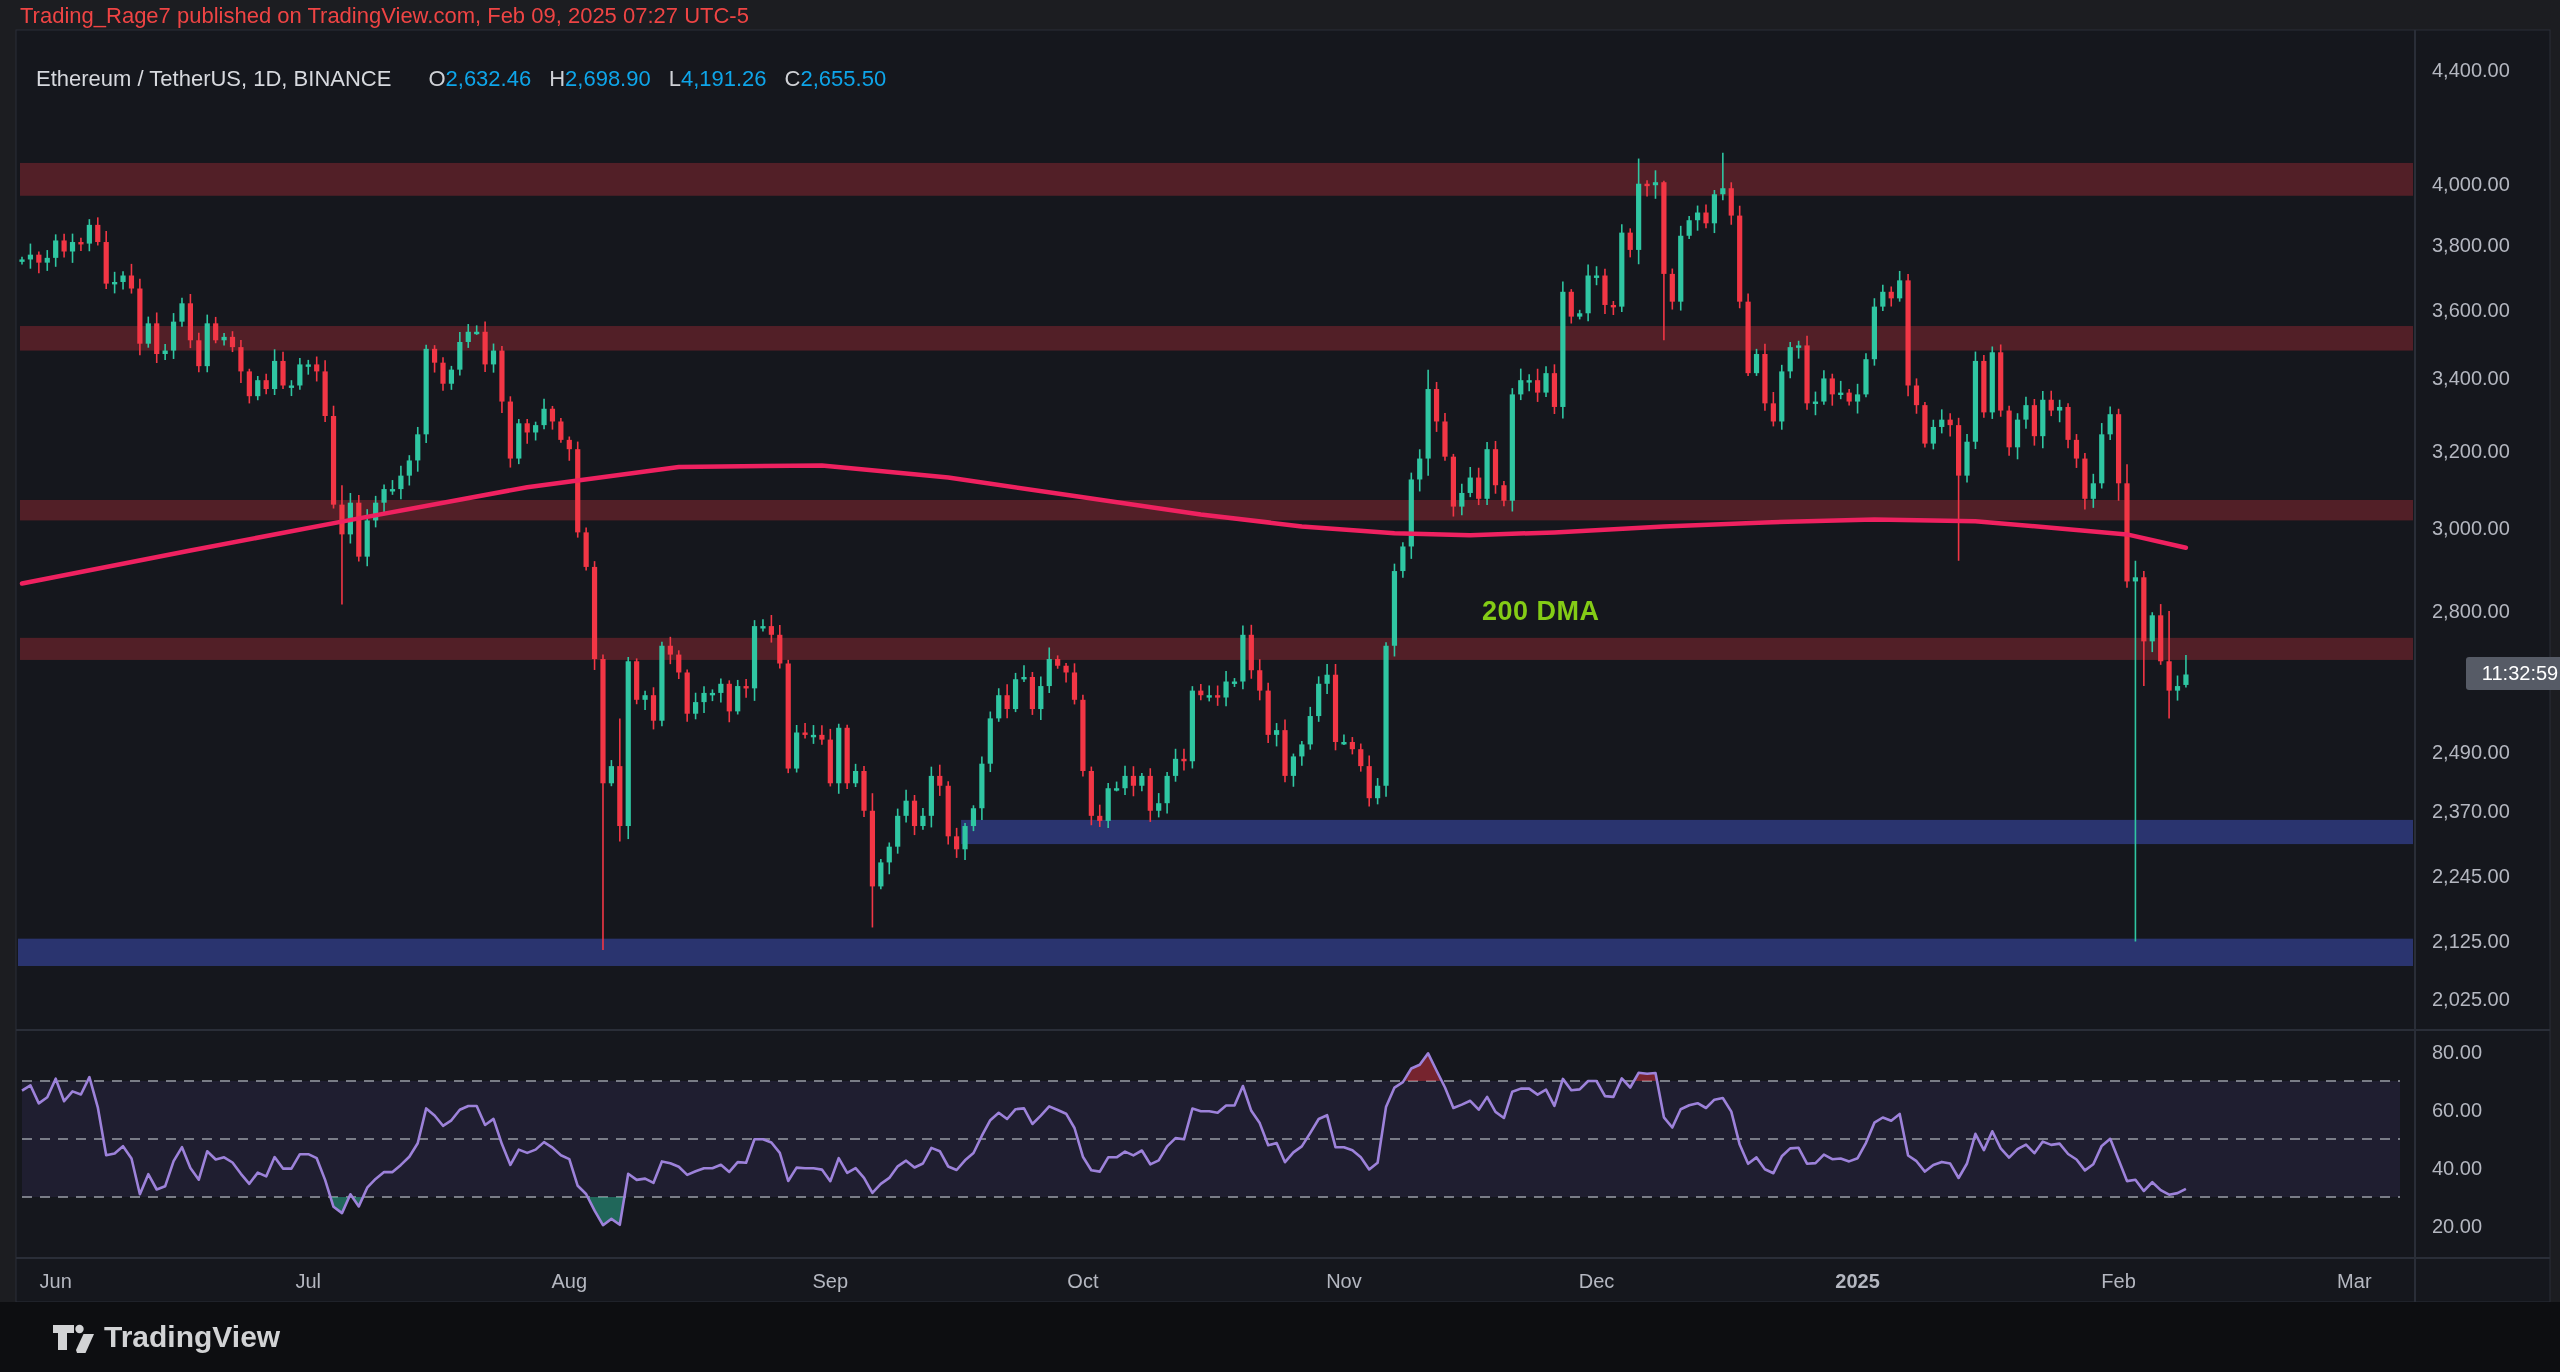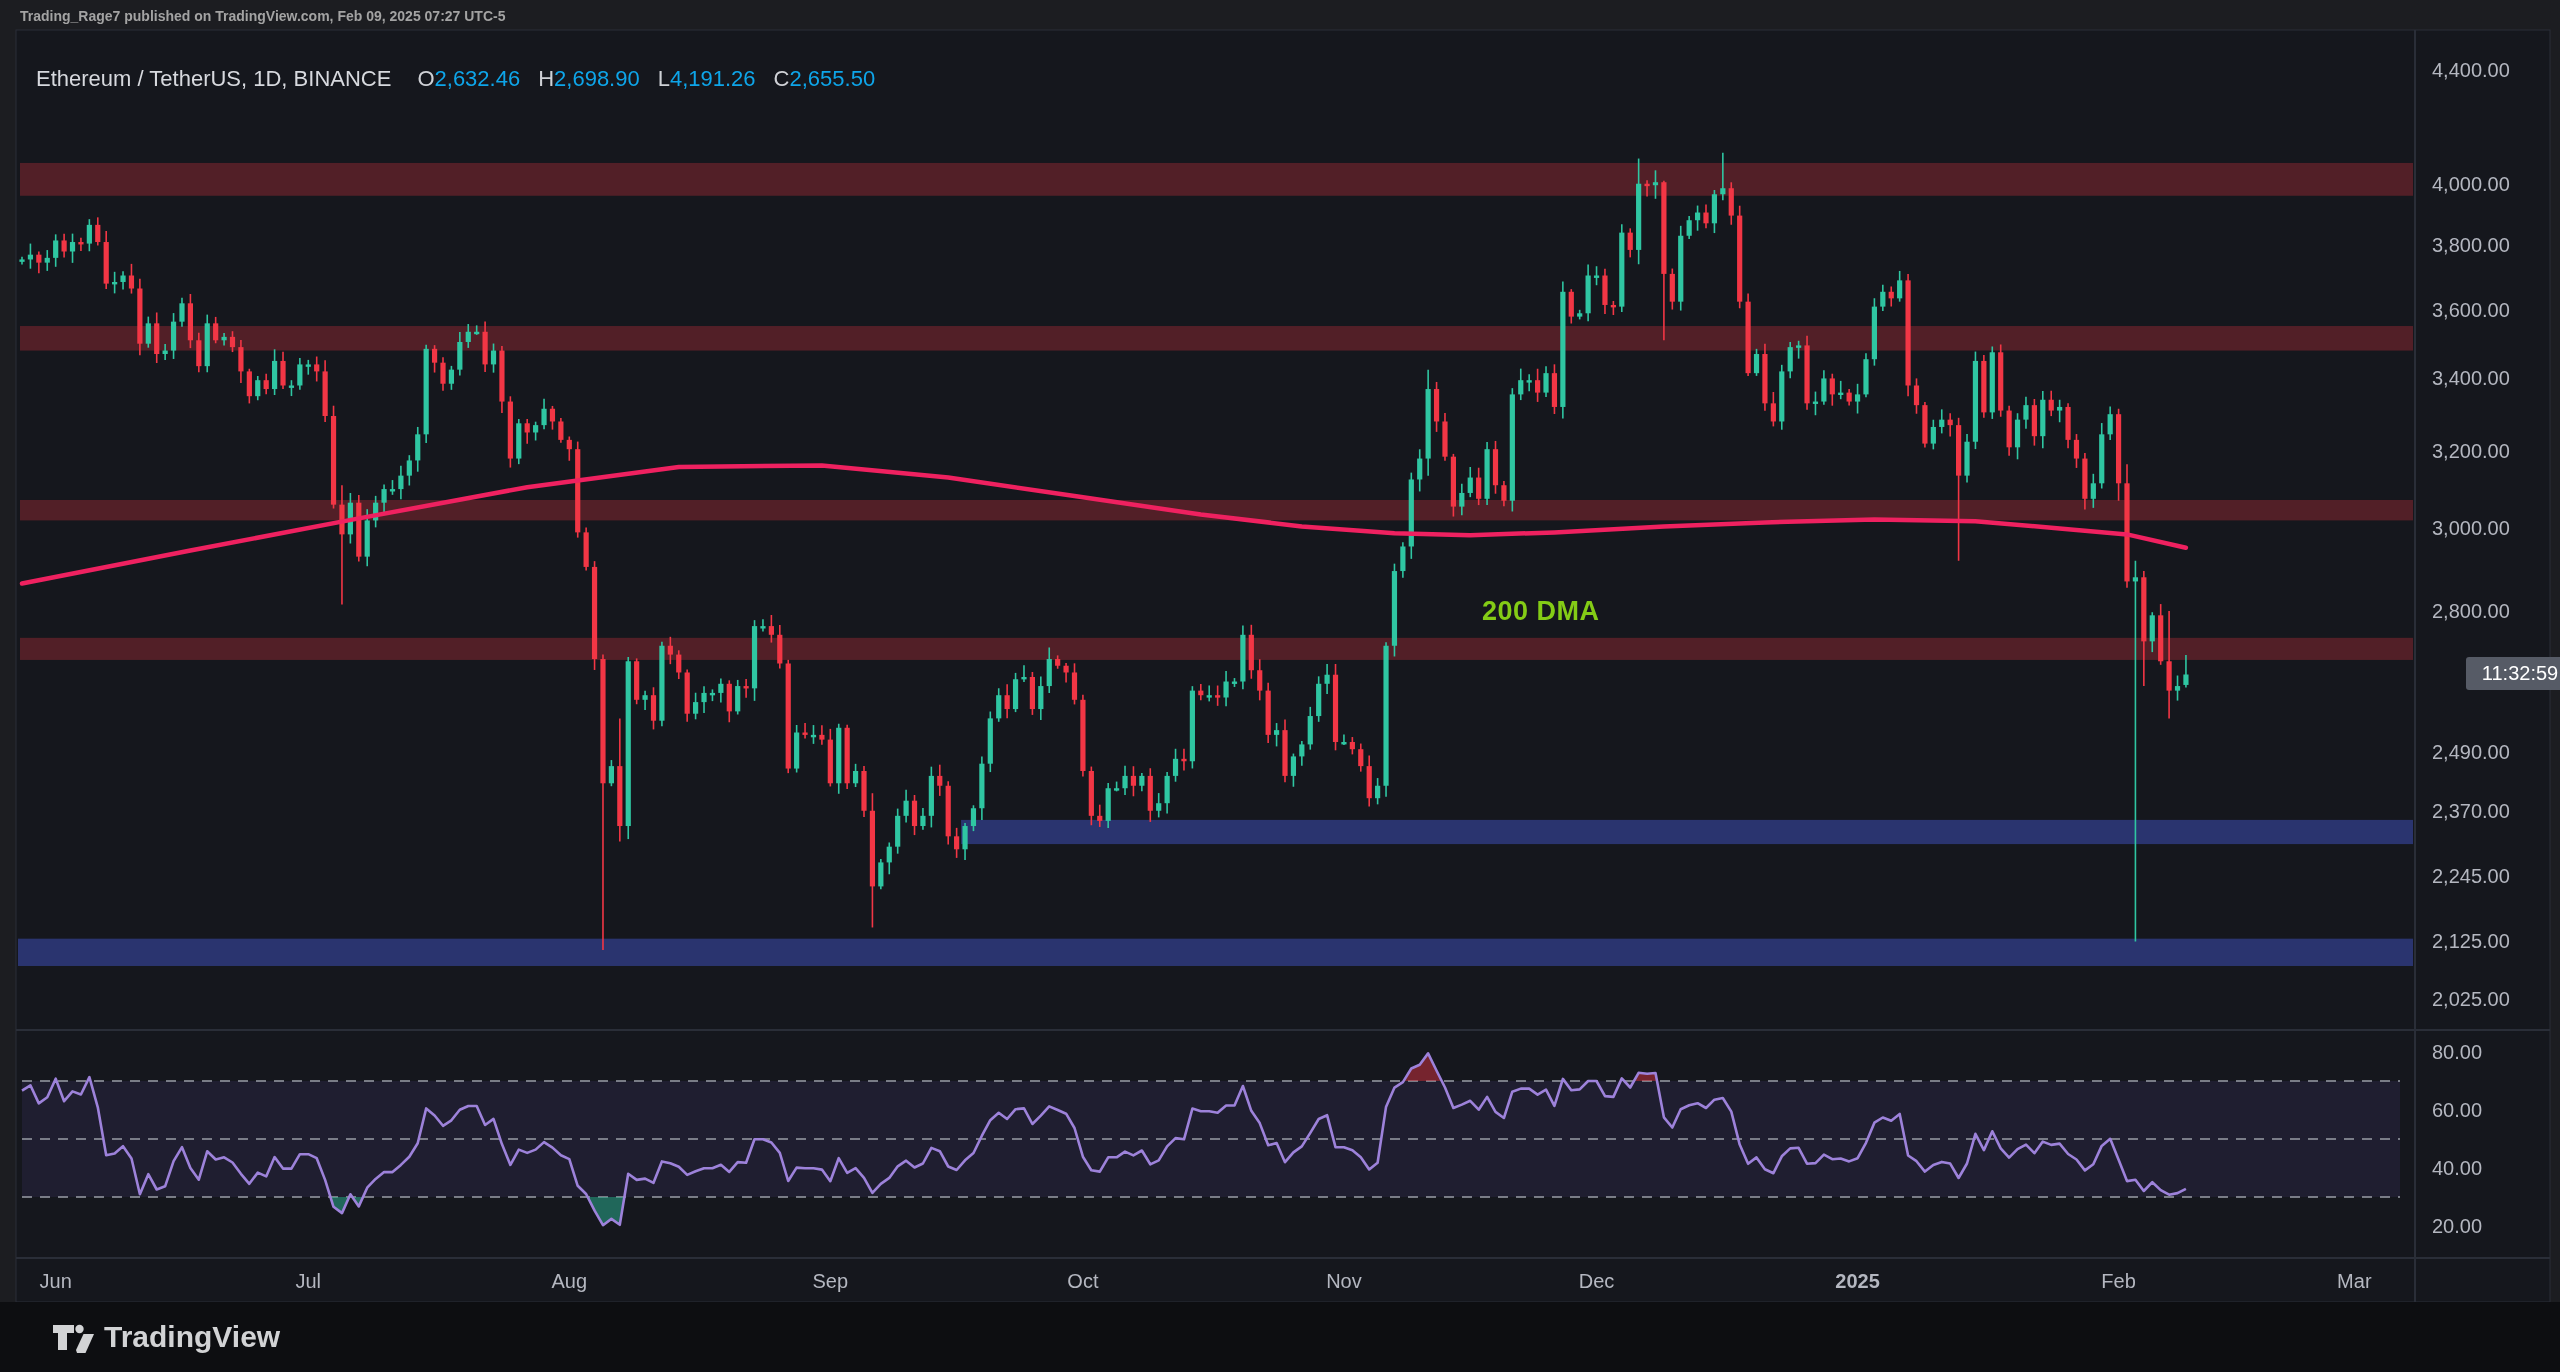--- a/index.html
+++ b/index.html
@@ -1,22 +1,22 @@
 <!DOCTYPE html>
 <html><head>
 <meta charset="utf-8">
 <style>
   html,body{margin:0;padding:0;background:#1c1d21;width:2560px;height:1372px;overflow:hidden;
     font-family:"Liberation Sans", sans-serif;}
   #stage{position:relative;width:2560px;height:1372px;background:#1c1d21;}
   #chart-svg{position:absolute;left:0;top:0;}
   .overlay{position:absolute;white-space:nowrap;}
-  #title-bar{left:20px;top:0;height:32px;line-height:32px;font-size:14px;font-weight:700;color:#a3a3a3;}
+  #title-bar{left:20px;top:0;height:32px;line-height:32px;font-size:22px;font-weight:400;color:#ef4444;}
   #legend{left:36px;top:64px;height:30px;line-height:30px;font-size:22px;color:#d7d9de;}
-  #legend .sym{margin-right:26px;}
+  #legend .sym{margin-right:37px;}
   #legend .k{color:#cfd1d6;margin-left:18px;}
   #legend .v{color:#0ea5e9;}
   #dma-label{left:1482px;top:596px;font-size:27px;font-weight:700;color:#84cc16;letter-spacing:.5px;}
   #countdown-badge{left:2418px;top:657px;width:108px;height:33px;background:#565b66;border-radius:3px;
     color:#fff;font-size:20px;text-align:center;line-height:33px;margin-left:48px;}
   #footer{left:0;top:1302px;width:2560px;height:70px;background:#0d0e11;padding-left:32px;}
   #footer .brand{position:absolute;left:104px;top:18px;font-size:30px;font-weight:700;color:#d2d3d5;}
   #footer svg{position:absolute;left:52px;top:20px;}
   text{font-family:"Liberation Sans", sans-serif;}
 </style>

